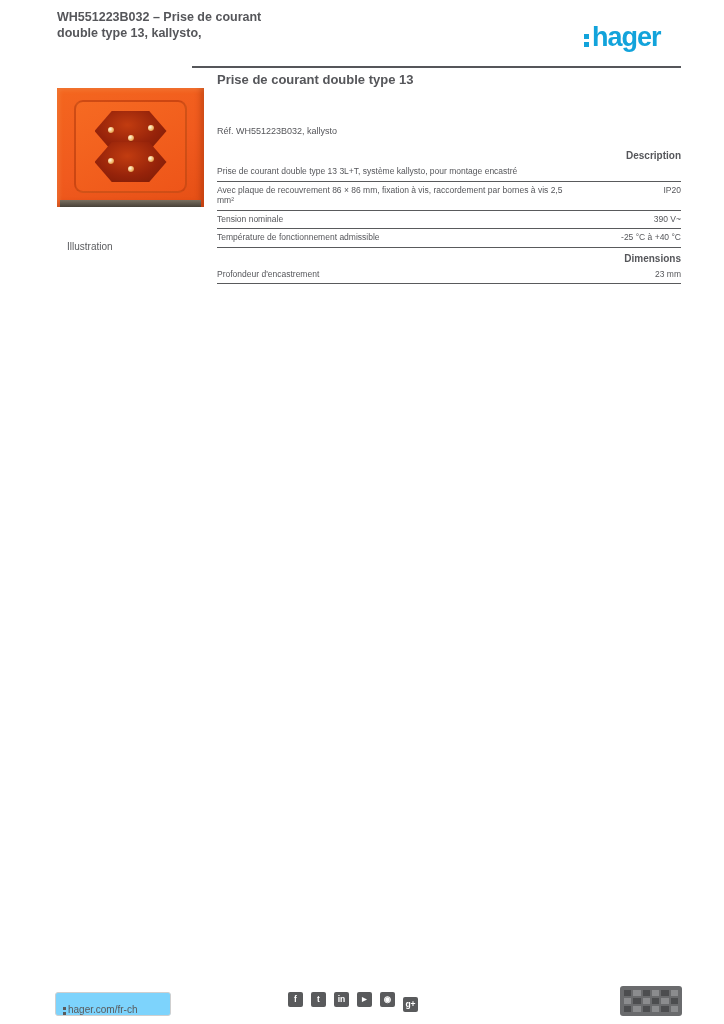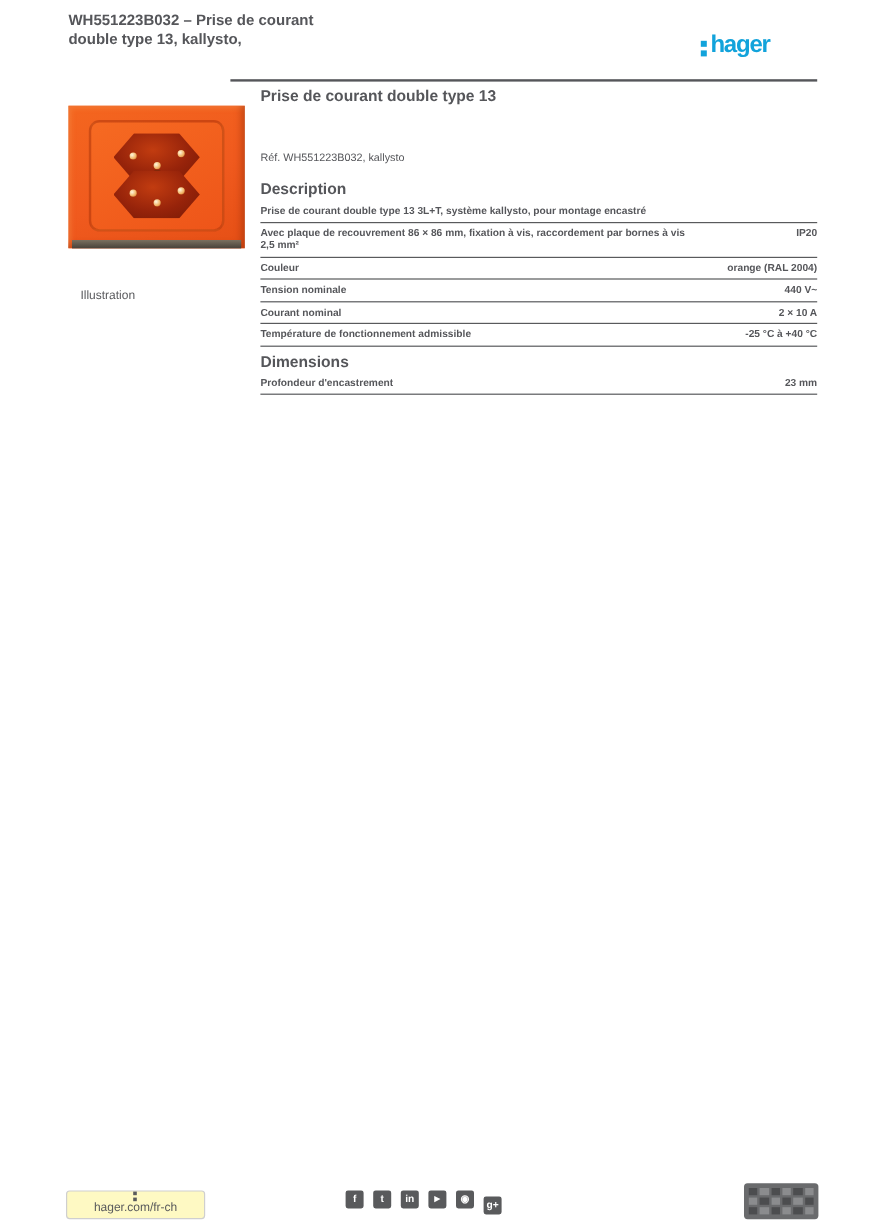--- a/index.html
+++ b/index.html
@@ -5,21 +5,21 @@
   html,body{margin:0;padding:0;}
   body{width:724px;height:1024px;background:#ffffff;font-family:"Liberation Sans",sans-serif;}
   .page{position:relative;width:696px;height:1024px;background:#fff;color:#55565a;overflow:hidden;}
 
   
   .title-block{position:absolute;left:57px;top:10px;width:250px;font-weight:bold;
     font-size:12.5px;line-height:15.5px;color:#55565a;}
   .logo{position:absolute;left:584px;top:24px;display:flex;align-items:center;}
   .logo-dots{display:flex;flex-direction:column;gap:3px;margin-right:3px;margin-top:6px;}
   .logo-dots i{width:5px;height:5px;background:#12a3db;display:block;}
-  .logo-text{color:#12a3db;font-weight:bold;font-size:20px;letter-spacing:-1px;line-height:27px;}
+  .logo-text{color:#12a3db;font-weight:bold;font-size:27px;letter-spacing:-1px;line-height:27px;}
   .header-rule{position:absolute;left:192px;top:66px;width:489px;height:2px;background:#55565a;}
 
   
   .product-img{position:absolute;left:57px;top:88px;width:147px;height:119px;
     background:linear-gradient(160deg,#f4661f 0%,#f05a1e 55%,#e54f15 100%);
     box-shadow:inset -3px -3px 6px rgba(120,30,0,.35), inset 2px 2px 4px rgba(255,160,90,.4);}
   .inner-plate{position:absolute;left:17px;top:12px;right:17px;bottom:14px;
     border-radius:9px;border:2px solid rgba(140,40,5,.35);
     background:linear-gradient(150deg,#f66a22,#ee5519);}
   .hexa{position:absolute;left:50%;transform:translateX(-50%);width:72px;height:40px;
@@ -36,31 +36,31 @@
     width:8px;height:8px;border-radius:50%;background:#4e4640;
     box-shadow:0 0 0 1.5px rgba(90,40,10,.5);}
   .img-shadow{position:absolute;left:3px;right:3px;bottom:0;height:7px;
     background:linear-gradient(#7a6f5f,#474139);}
   .img-caption{position:absolute;left:67px;top:241px;font-size:10px;color:#5a5b5e;}
 
   
   .prod-title{position:absolute;left:217px;top:72px;font-size:13px;font-weight:bold;color:#55565a;}
   .prod-subtitle{position:absolute;left:217px;top:126px;font-size:9px;color:#55565a;}
   .spec-area{position:absolute;left:217px;top:145px;width:464px;}
-  .spec-subhead{font-weight:bold;font-size:13px;color:#55565a;padding:5px 0 2px 0;}
+  .spec-subhead{font-weight:bold;font-size:10px;color:#55565a;padding:5px 0 2px 0;text-align:right;}
   .spec-row{display:flex;justify-content:space-between;align-items:flex-start;
     font-size:8.5px;line-height:10.5px;color:#55565a;
-    border-bottom:1px solid #595a5c;padding:3px 0 4px 0;font-weight:bold;}
+    border-bottom:1px solid #595a5c;padding:3px 0 4px 0;}
   .spec-row .lab{max-width:360px;}
   .spec-row .val{white-space:nowrap;text-align:left;margin-left:12px;}
 
   
-  .footer-box{position:absolute;left:55px;top:992px;width:116px;height:24px;background:#fef9c3;
-    border:1px solid #cfcfcf;border-radius:3px;display:flex;align-items:center;
-    padding:0 7px;box-sizing:border-box;color:#595a5c;font-size:10px;flex-direction:column;}
+  .footer-box{position:absolute;left:55px;top:992px;width:116px;height:24px;background:#7dd3fc;
+    border:1px solid #cfcfcf;border-radius:3px;display:flex;align-items:flex-end;
+    padding:0 7px;box-sizing:border-box;color:#595a5c;font-size:10px;}
   .mini-dots{display:flex;flex-direction:column;gap:2px;margin-right:2px;}
   .mini-dots i{width:3px;height:3px;background:#595a5c;display:block;}
   .footer-social{position:absolute;left:288px;top:992px;display:flex;gap:8px;align-items:flex-start;}
   .soc{width:15px;height:15px;background:#595a5c;border-radius:2px;color:#fff;
     font-size:8.5px;font-weight:bold;display:flex;align-items:center;justify-content:center;
     cursor:pointer;line-height:1;}
   .soc.last{margin-top:5px;}
   .footer-qr{position:absolute;left:620px;top:986px;width:62px;height:30px;background:#6a6b6d;
     border-radius:3px;display:grid;grid-template-columns:repeat(6,1fr);
     grid-template-rows:repeat(3,1fr);gap:2px;padding:4px;box-sizing:border-box;}
@@ -113,30 +113,22 @@
 
     <div class="spec-row">
       <span class="lab">Prise de courant double type 13 3L+T, système kallysto, pour montage encastré</span>
       <span class="val"></span>
     </div>
     <div class="spec-row">
       <span class="lab">Avec plaque de recouvrement 86 × 86 mm, fixation à vis, raccordement par bornes à vis 2,5 mm²</span>
       <span class="val">IP20</span>
     </div>
     <div class="spec-row">
-      <span class="lab">Couleur</span>
-      <span class="val">orange (RAL 2004)</span>
-    </div>
-    <div class="spec-row">
       <span class="lab">Tension nominale</span>
-      <span class="val">440 V~</span>
-    </div>
-    <div class="spec-row">
-      <span class="lab">Courant nominal</span>
-      <span class="val">2 × 10 A</span>
+      <span class="val">390 V~</span>
     </div>
     <div class="spec-row">
       <span class="lab">Température de fonctionnement admissible</span>
       <span class="val">-25 °C à +40 °C</span>
     </div>
 
     <div class="spec-subhead">Dimensions</div>
 
     <div class="spec-row">
       <span class="lab">Profondeur d'encastrement</span>

